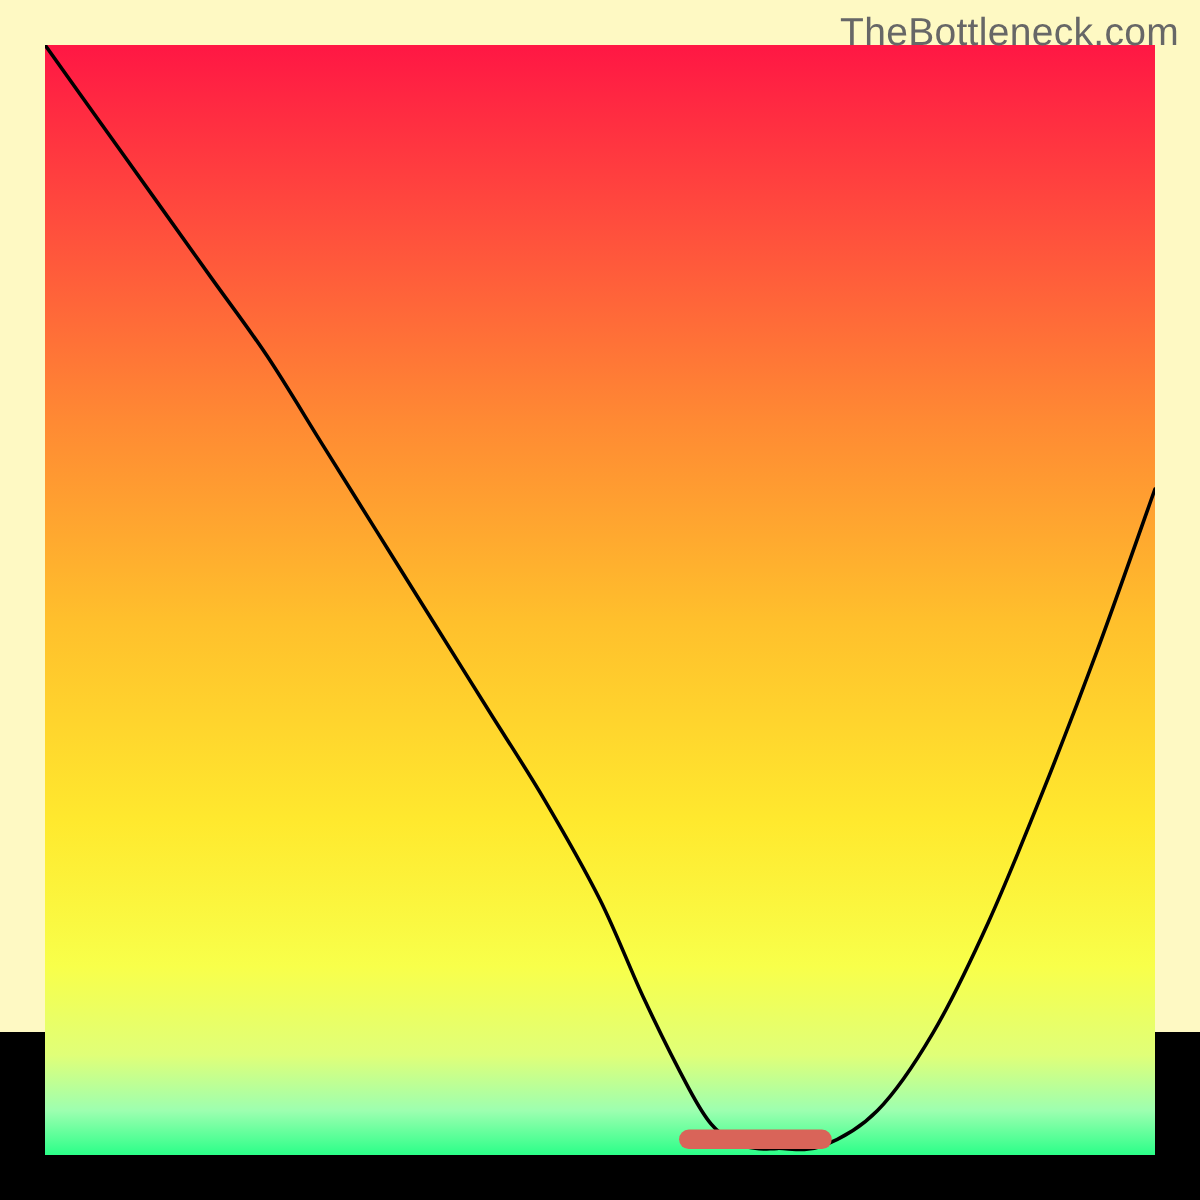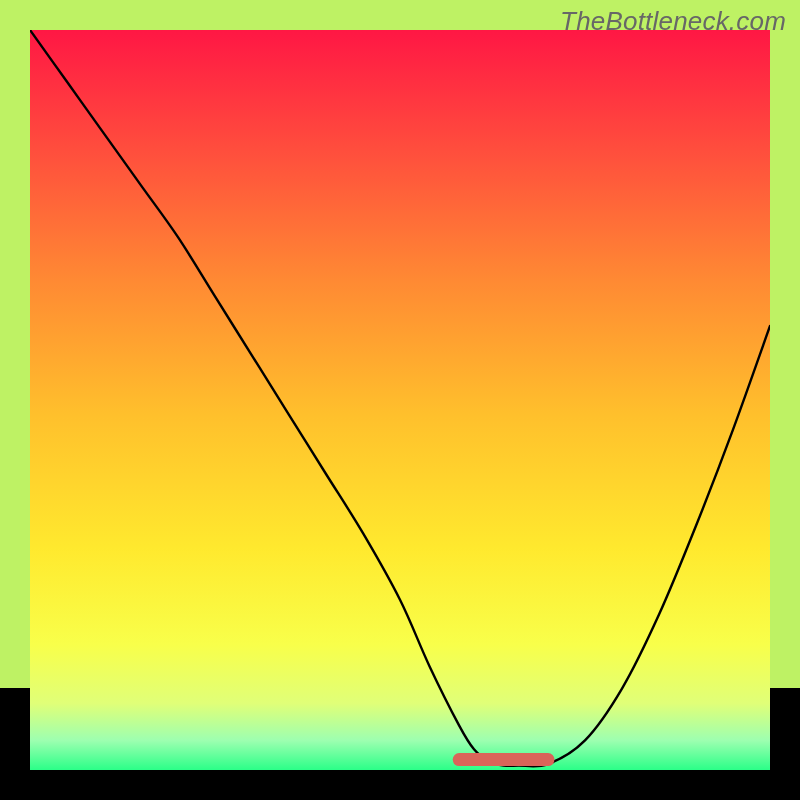--- a/index.html
+++ b/index.html
@@ -10,22 +10,21 @@
     background: #000;
     overflow: hidden;
     font-family: Arial, Helvetica, sans-serif;
   }
   .frame {
     position: absolute;
     top: 0;
     left: 0;
     width: 800px;
     height: 688px;
-    background: #bef264;
-    font-style: italic;
+    background: #fef9c3;
   }
   .watermark {
     position: absolute;
     top: 6px;
     right: 14px;
     color: #676767;
     font-size: 26px;
     font-weight: 500;
     letter-spacing: 0.2px;
     z-index: 3;

